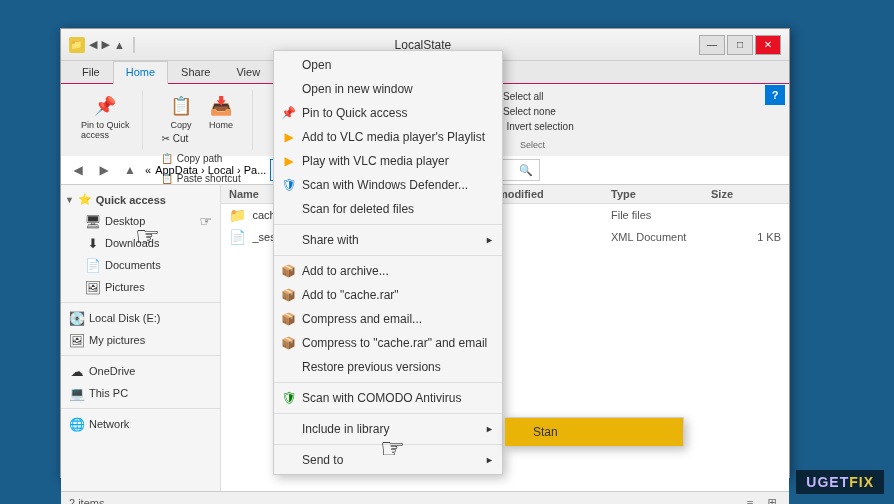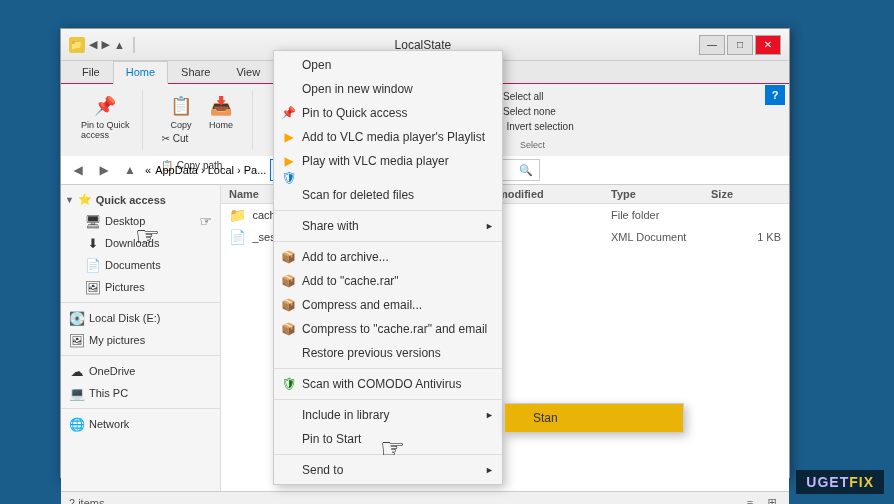--- a/index.html
+++ b/index.html
@@ -424,21 +424,21 @@
       <div class="ribbon-group-buttons">
         <div class="ribbon-btn">
           <div class="ribbon-btn-icon">📋</div>
           <span class="ribbon-btn-label">Copy</span>
         </div>
         <div class="ribbon-btn">
           <div class="ribbon-btn-icon">📥</div>
           <span class="ribbon-btn-label">Home</span>
         </div>
       </div>
-      <div style="display:flex;flex-direction:column;gap:14px;">
+      <div style="display:flex;flex-direction:column;gap:7px;">
         <div class="ribbon-small-btn">✂ Cut</div>
         <div class="ribbon-small-btn">📋 Copy path</div>
         <div class="ribbon-small-btn">📋 Paste shortcut</div>
       </div>
       <span class="ribbon-group-label">Clipboard</span>
     </div>
 
     <div style="width:80px;border-right:1px solid #ddd;padding:0 8px;height:60px;display:flex;flex-direction:column;justify-content:space-between;">
       <div style="font-size:9px;color:#666;padding-top:4px;"></div>
       <span class="ribbon-group-label"></span>
@@ -545,21 +545,21 @@
         <div class="col-date">Date modified</div>
         <div class="col-type">Type</div>
         <div class="col-size">Size</div>
       </div>
       <div class="file-item">
         <div class="col-name">
           <span class="folder-icon">📁</span>
           <span>cache</span>
         </div>
         <div class="col-date"></div>
-        <div class="col-type">File folder</div>
+        <div class="col-type">File files</div>
         <div class="col-size"></div>
       </div>
       <div class="file-item">
         <div class="col-name">
           <span class="file-icon">📄</span>
           <span>_sessionState.xml</span>
         </div>
         <div class="col-date"></div>
         <div class="col-type">XML Document</div>
         <div class="col-size">1 KB</div>
@@ -592,20 +592,21 @@
   <div class="menu-item">
     <span class="menu-icon" style="color:orange;">▶</span>
     <span>Add to VLC media player's Playlist</span>
   </div>
   <div class="menu-item">
     <span class="menu-icon" style="color:orange;">▶</span>
     <span>Play with VLC media player</span>
   </div>
   <div class="menu-item">
     <span class="menu-icon" style="color:#0078d7;">🛡</span>
+    <span>Scan with Windows Defender...</span>
   </div>
   <div class="menu-item">
     <span class="menu-icon"></span>
     <span>Scan for deleted files</span>
   </div>
   <div class="menu-separator"></div>
   <div class="menu-item" style="position:relative;">
     <span class="menu-icon"></span>
     <span>Share with</span>
     <span class="submenu-arrow">►</span>
@@ -641,24 +642,20 @@
     <span class="menu-icon"></span>
     <span>Include in library</span>
     <span class="submenu-arrow">►</span>
 
     <div class="submenu" style="top:0;left:230px;">
       <div class="menu-item">
         <span>Stan</span>
       </div>
     </div>
   </div>
-  <div class="menu-item">
-    <span class="menu-icon"></span>
-    <span>Pin to Start</span>
-  </div>
   <div class="menu-separator"></div>
   <div class="menu-item" style="position:relative;">
     <span class="menu-icon"></span>
     <span>Send to</span>
     <span class="submenu-arrow">►</span>
   </div>
 
 </div>
 
 <div class="cursor-hand" style="top:220px;left:135px;">☞</div>

